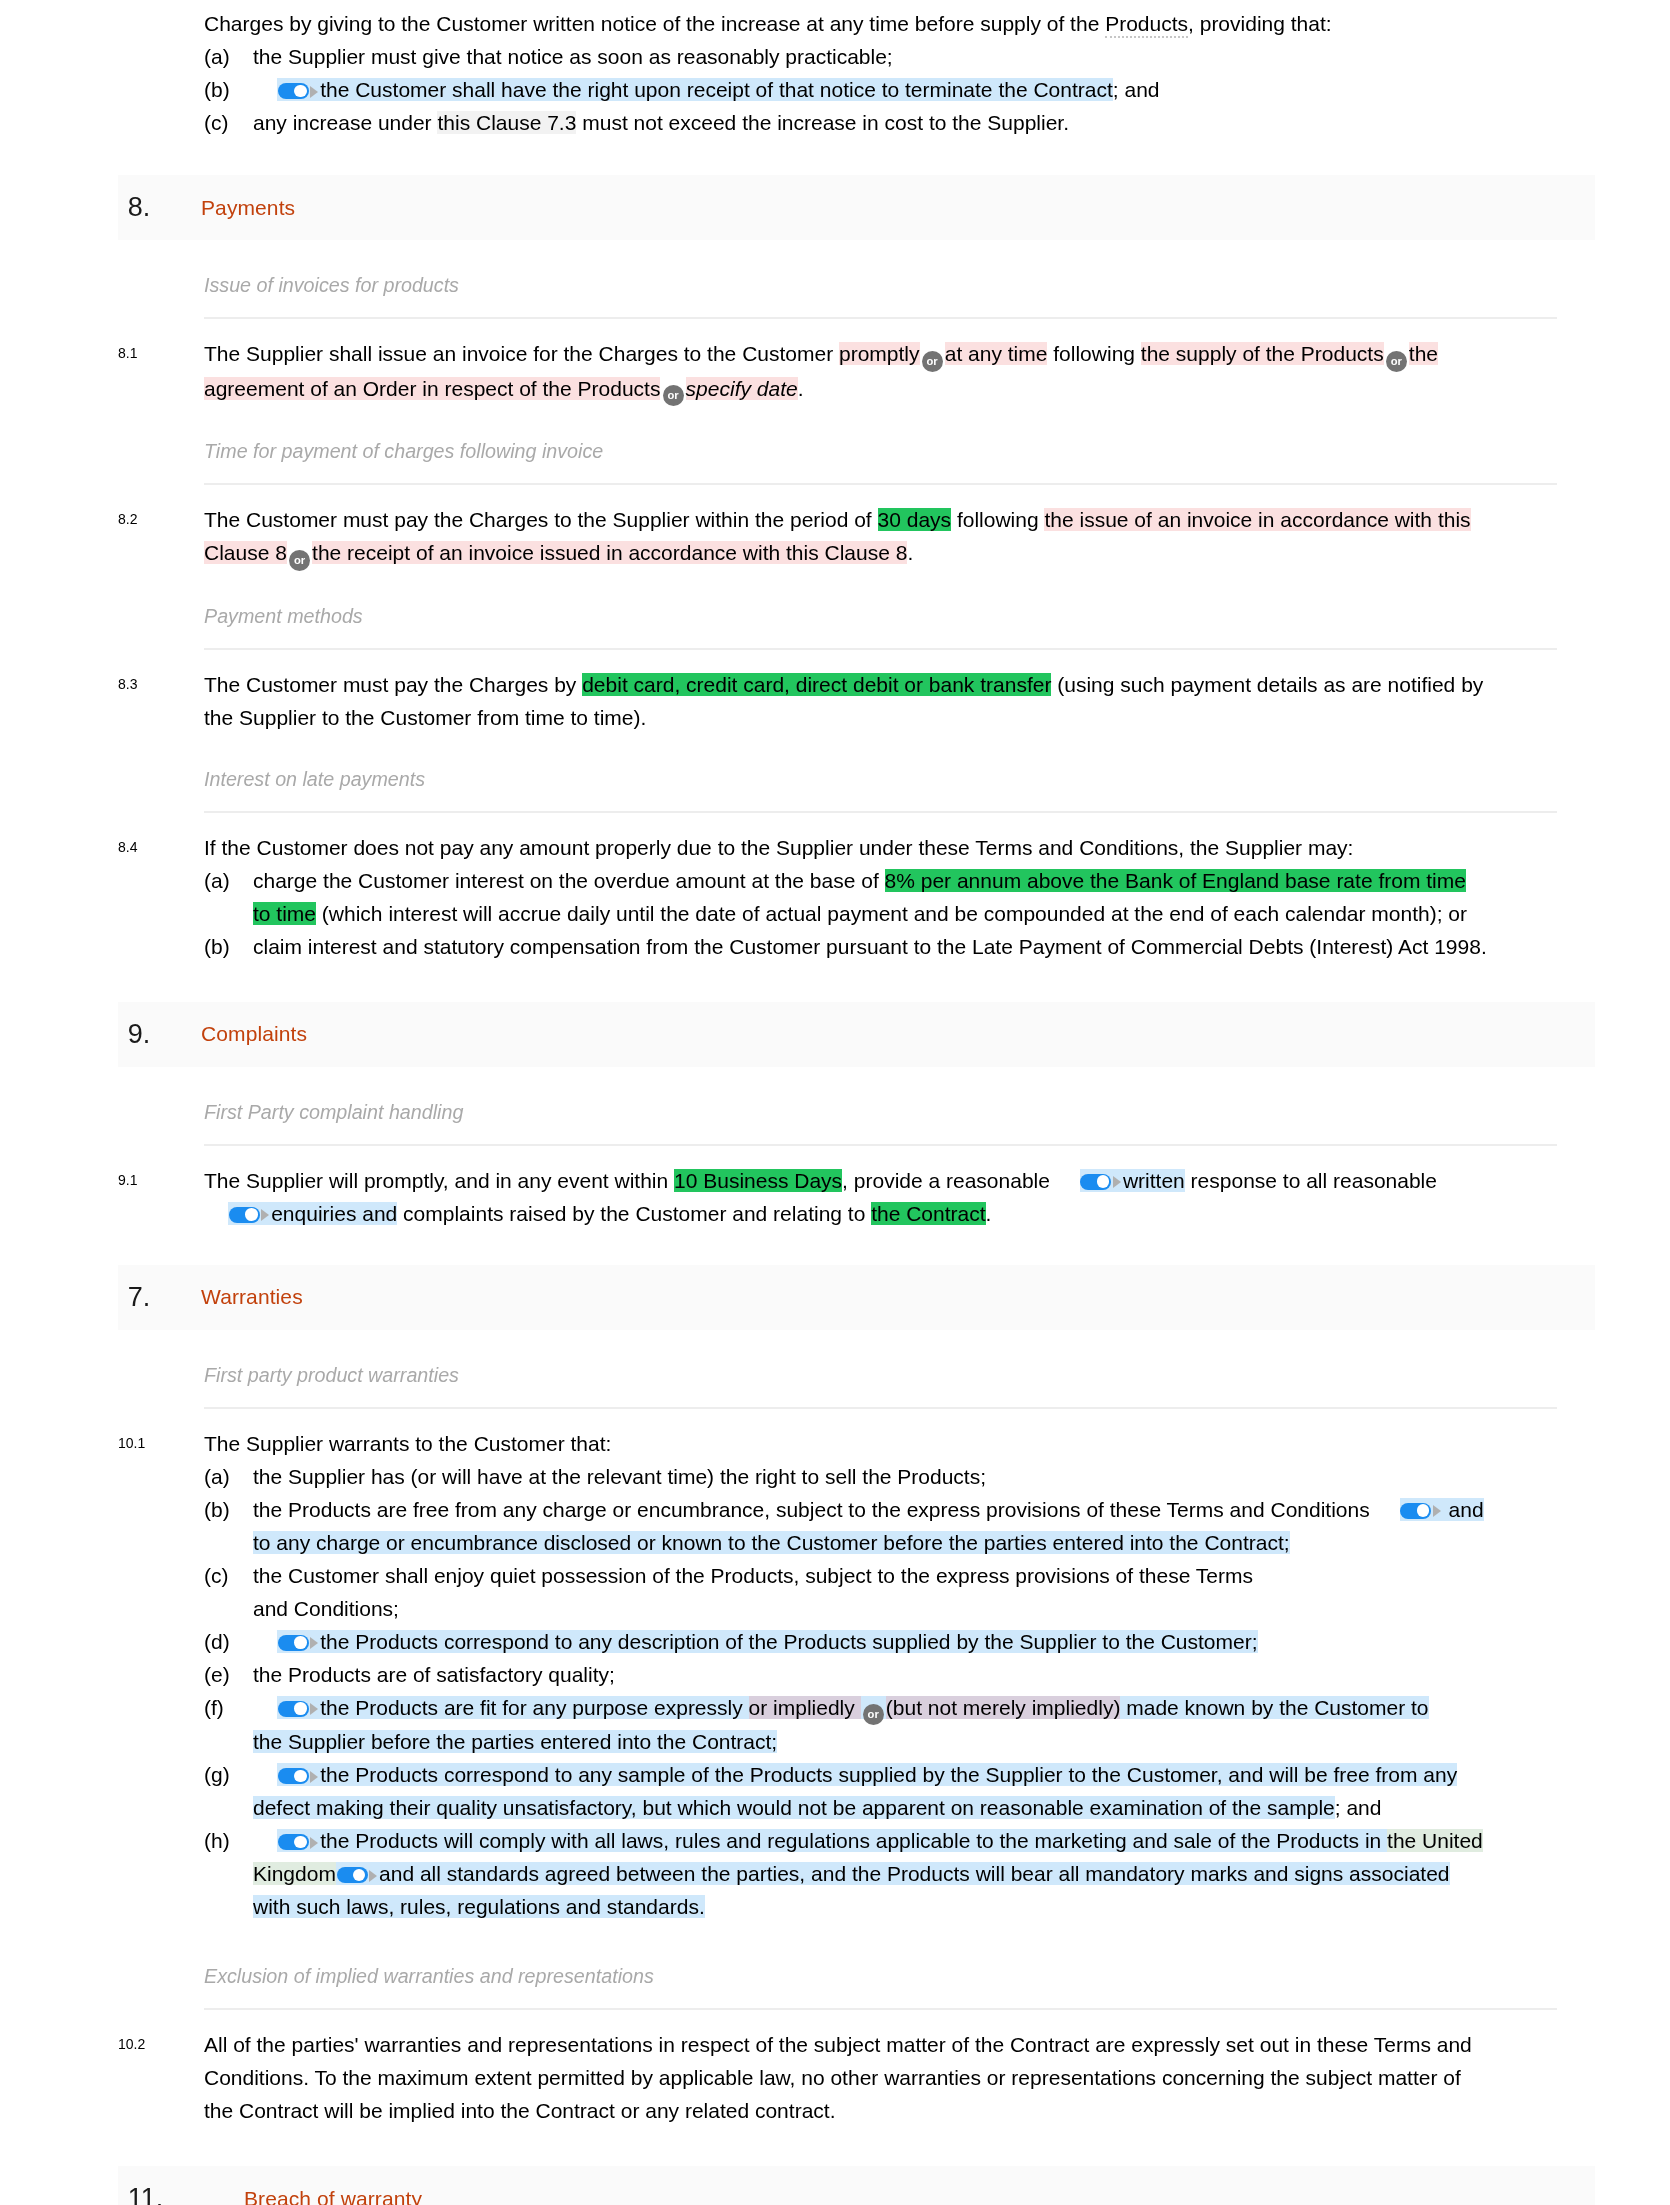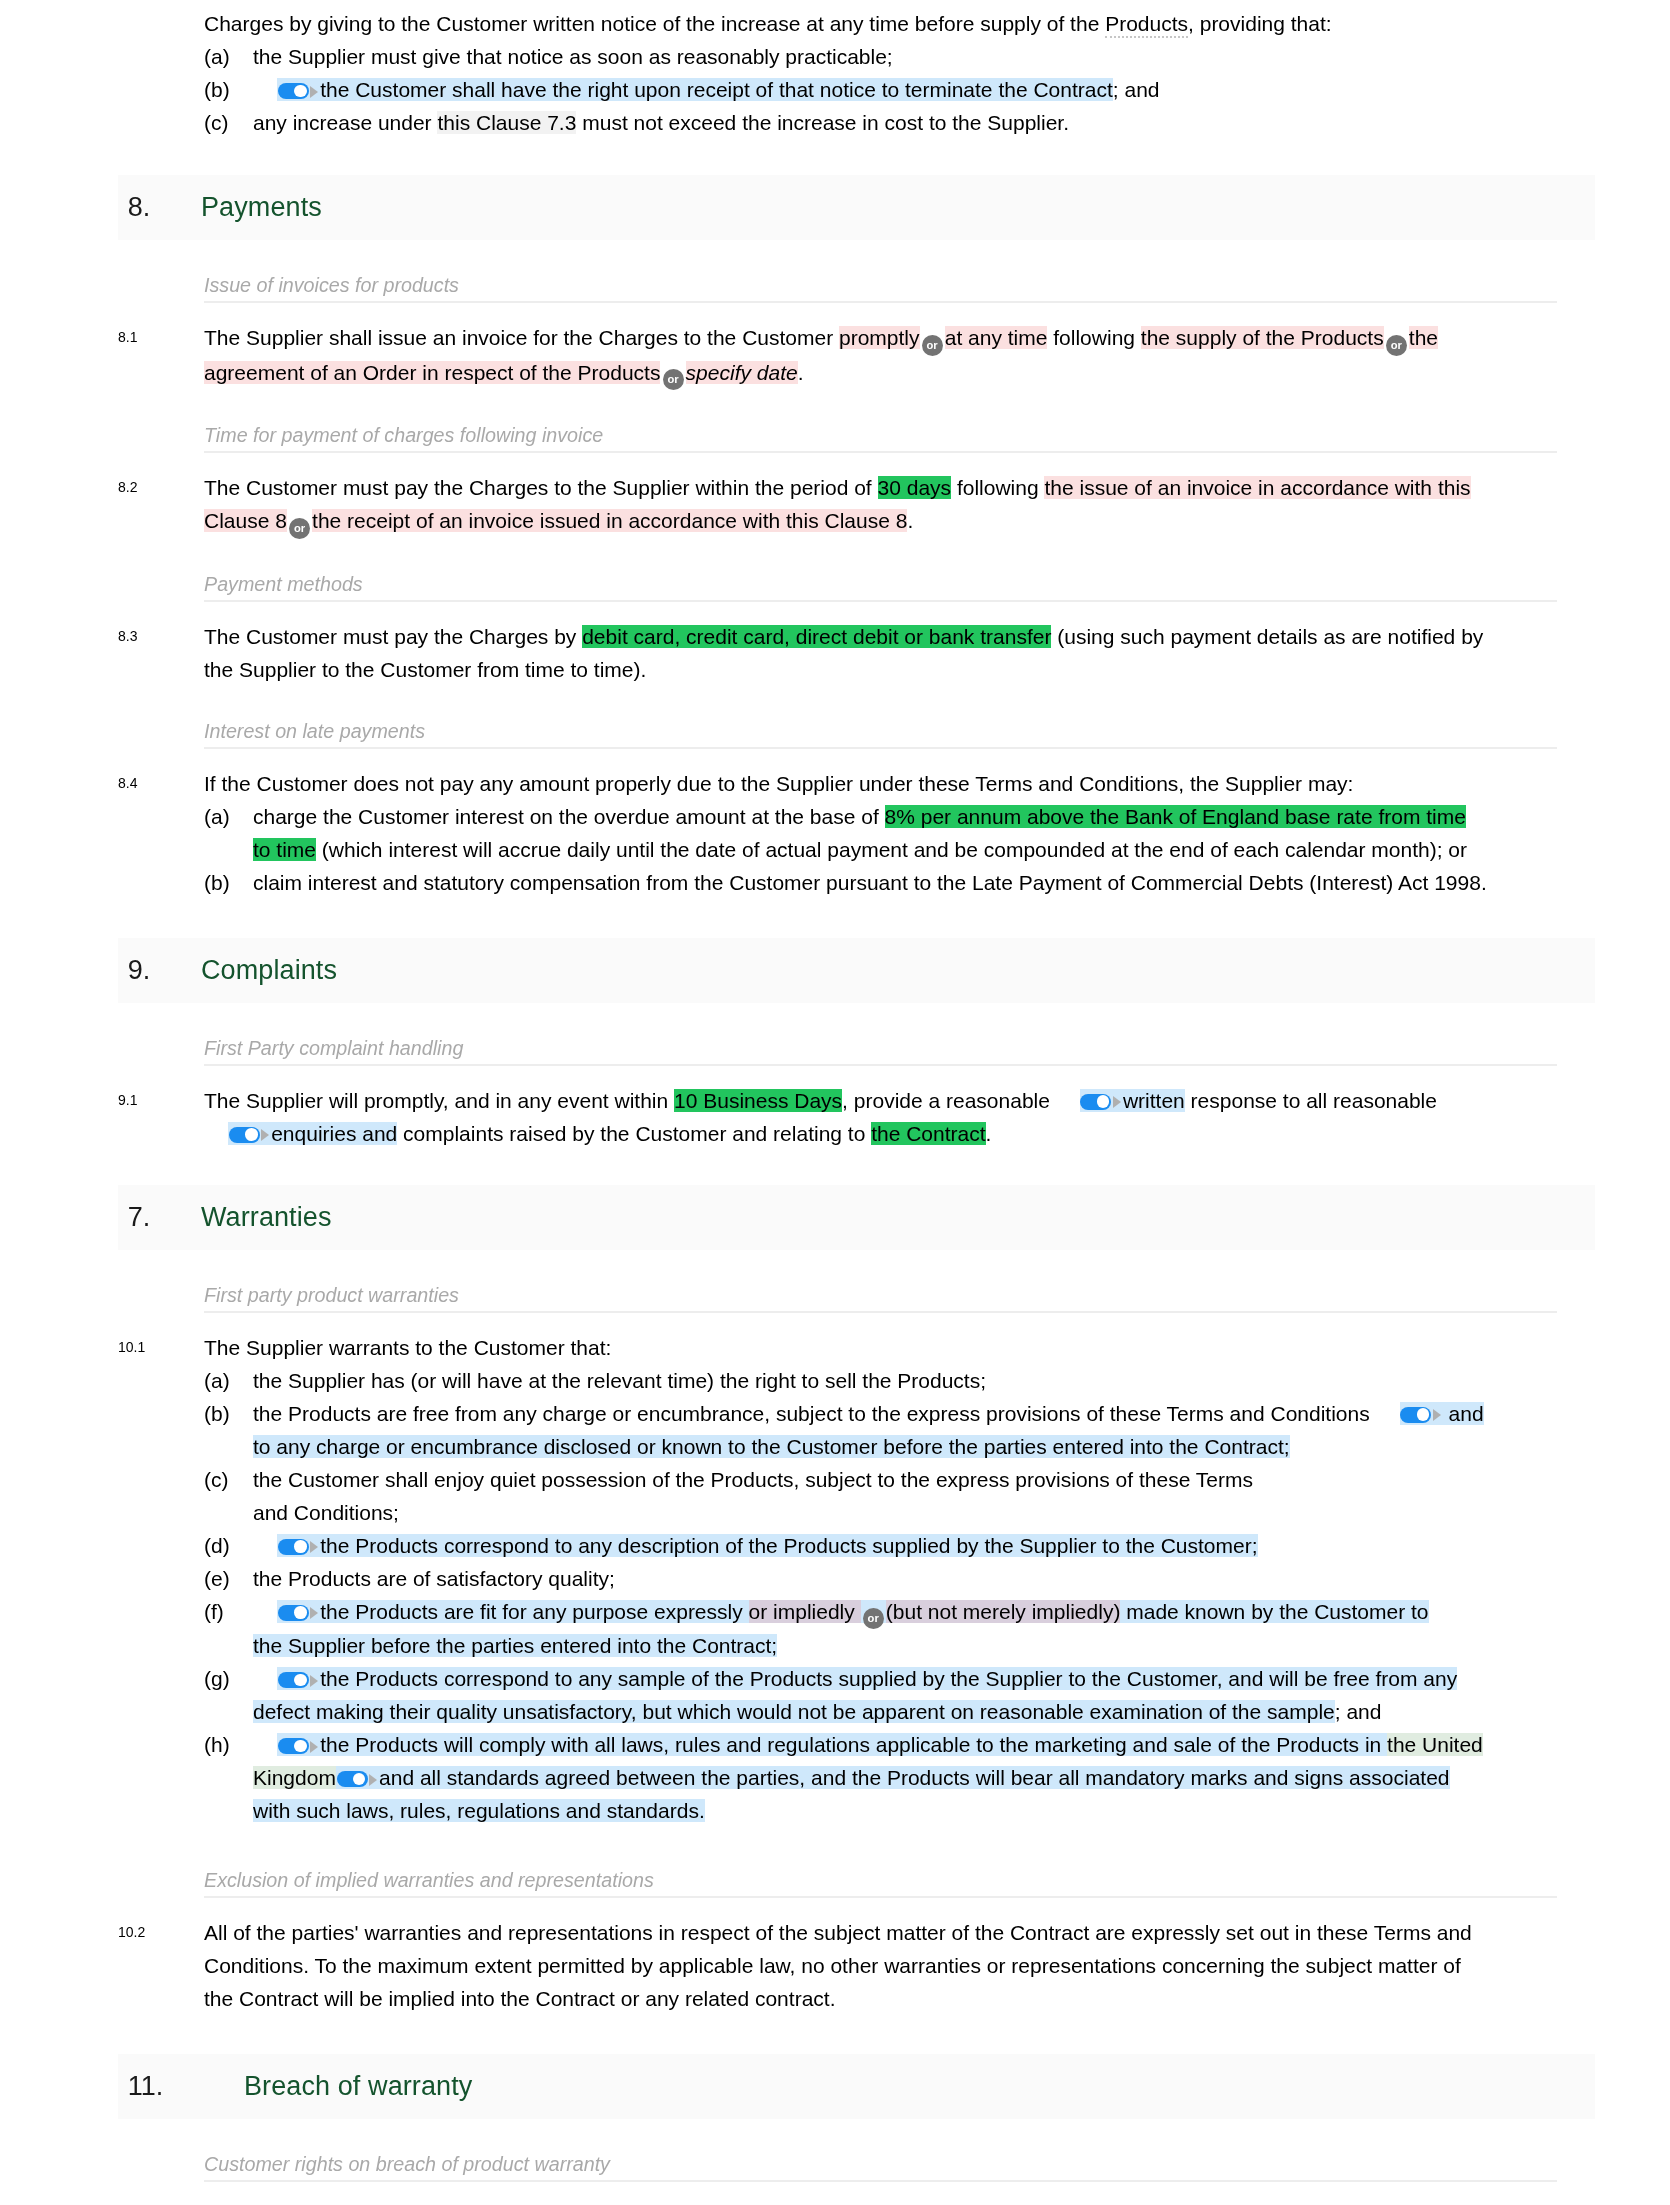--- a/index.html
+++ b/index.html
@@ -57,32 +57,32 @@
   .section-head .sec-num {
     width: 83px;
     flex: 0 0 83px;
     padding-left: 9.8px;
     box-sizing: border-box;
     font-size: 27px;
     color: #1a1a1a;
     font-weight: 400;
   }
   .section-head .sec-title {
-    font-size: 27px;
-    color: #14532d;
+    font-size: 21px;
+    color: #c2410c;
     font-weight: 400;
     letter-spacing: 0.1px;
   }
   .sub-head {
     font-size: 19.7px;
     line-height: 28px;
     font-style: italic;
     color: #a9a9a9;
     margin-left: 204px;
-    padding-bottom: 2px;
+    padding-bottom: 18px;
     border-bottom: 2.1px solid #ededed;
     width: 1353px;
     box-sizing: border-box;
   }
   .sub-head-wrap { margin-bottom: 18px; margin-top: 31px; }
 
   
   .letter-col { width: 49px; flex: 0 0 49px; }
   .sub-row {
     display: flex;

